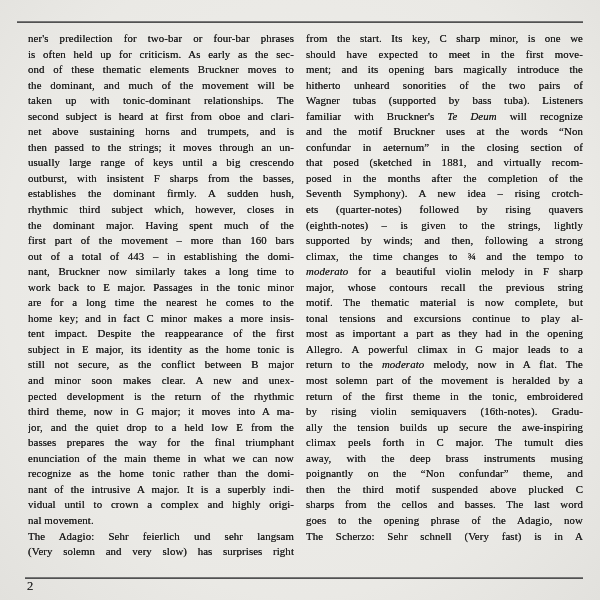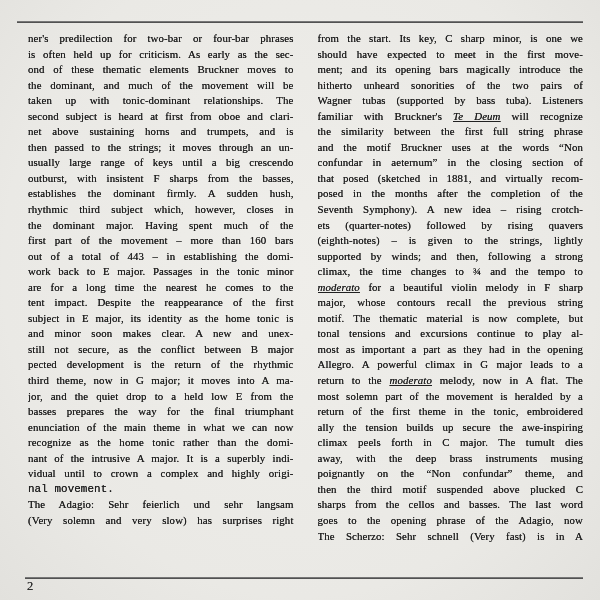--- a/index.html
+++ b/index.html
@@ -29,44 +29,42 @@
     left: 25px;
     width: 558px;
     top: 577px;
   }
   .columns {
     position: absolute;
     top: 31px;
     left: 28px;
     right: 17px;
     display: flex;
-    gap: 24px;
+    gap: 12px;
   }
   .col {
     flex: 1 1 0;
   }
   .col-left { max-width: 266px; }
   .tline {
     font-size: 10.85px;
     line-height: 15.55px;
     height: 15.55px;
     overflow: hidden;
     text-align: justify;
     text-align-last: justify;
     white-space: nowrap;
     letter-spacing: 0.1px;
     text-shadow: 0 0 0.35px #2a2a2a;
   }
   .tline.para-end {
     text-align-last: left;
-    font-family: Liberation Mono, monospace;
   }
   .tline i {
     font-style: italic;
-    text-decoration: underline;
   }
   .page-number {
     position: absolute;
     left: 27px;
     top: 579px;
     font-size: 12.5px;
     color: #2e2e2e;
     text-shadow: 0 0 0.35px #3a3a3a;
   }
 </style>
@@ -86,64 +84,66 @@
         <div class="tline">second subject is heard at first from oboe and clari-</div>
         <div class="tline">net above sustaining horns and trumpets, and is</div>
         <div class="tline">then passed to the strings; it moves through an un-</div>
         <div class="tline">usually large range of keys until a big crescendo</div>
         <div class="tline">outburst, with insistent F sharps from the basses,</div>
         <div class="tline">establishes the dominant firmly. A sudden hush,</div>
         <div class="tline">rhythmic third subject which, however, closes in</div>
         <div class="tline">the dominant major. Having spent much of the</div>
         <div class="tline">first part of the movement – more than 160 bars</div>
         <div class="tline">out of a total of 443 – in establishing the domi-</div>
+        <div class="tline">nant, Bruckner now similarly takes a long time to</div>
         <div class="tline">work back to E major. Passages in the tonic minor</div>
         <div class="tline">are for a long time the nearest he comes to the</div>
+        <div class="tline">home key; and in fact C minor makes a more insis-</div>
         <div class="tline">tent impact. Despite the reappearance of the first</div>
         <div class="tline">subject in E major, its identity as the home tonic is</div>
+        <div class="tline">still not secure, as the conflict between B major</div>
         <div class="tline">and minor soon makes clear. A new and unex-</div>
-        <div class="tline">still not secure, as the conflict between B major</div>
         <div class="tline">pected development is the return of the rhythmic</div>
         <div class="tline">third theme, now in G major; it moves into A ma-</div>
         <div class="tline">jor, and the quiet drop to a held low E from the</div>
         <div class="tline">basses prepares the way for the final triumphant</div>
         <div class="tline">enunciation of the main theme in what we can now</div>
         <div class="tline">recognize as the home tonic rather than the domi-</div>
         <div class="tline">nant of the intrusive A major. It is a superbly indi-</div>
         <div class="tline">vidual until to crown a complex and highly origi-</div>
         <div class="tline para-end">nal movement.</div>
         <div class="tline">The Adagio: Sehr feierlich und sehr langsam</div>
         <div class="tline">(Very solemn and very slow) has surprises right</div>
       </div>
     <div class="col col-right">
         <div class="tline">from the start. Its key, C sharp minor, is one we</div>
         <div class="tline">should have expected to meet in the first move-</div>
         <div class="tline">ment; and its opening bars magically introduce the</div>
         <div class="tline">hitherto unheard sonorities of the two pairs of</div>
         <div class="tline">Wagner tubas (supported by bass tuba). Listeners</div>
         <div class="tline">familiar with Bruckner's <i>Te Deum</i> will recognize</div>
-        <div class="tline">the similarity between the first full string phrase</div>
         <div class="tline">and the motif Bruckner uses at the words “Non</div>
         <div class="tline">confundar in aeternum” in the closing section of</div>
         <div class="tline">that posed (sketched in 1881, and virtually recom-</div>
         <div class="tline">posed in the months after the completion of the</div>
         <div class="tline">Seventh Symphony). A new idea – rising crotch-</div>
         <div class="tline">ets (quarter-notes) followed by rising quavers</div>
         <div class="tline">(eighth-notes) – is given to the strings, lightly</div>
         <div class="tline">supported by winds; and then, following a strong</div>
         <div class="tline">climax, the time changes to ¾ and the tempo to</div>
         <div class="tline"><i>moderato</i> for a beautiful violin melody in F sharp</div>
         <div class="tline">major, whose contours recall the previous string</div>
         <div class="tline">motif. The thematic material is now complete, but</div>
         <div class="tline">tonal tensions and excursions continue to play al-</div>
         <div class="tline">most as important a part as they had in the opening</div>
         <div class="tline">Allegro. A powerful climax in G major leads to a</div>
         <div class="tline">return to the <i>moderato</i> melody, now in A flat. The</div>
         <div class="tline">most solemn part of the movement is heralded by a</div>
         <div class="tline">return of the first theme in the tonic, embroidered</div>
+        <div class="tline">by rising violin semiquavers (16th-notes). Gradu-</div>
         <div class="tline">ally the tension builds up secure the awe-inspiring</div>
         <div class="tline">climax peels forth in C major. The tumult dies</div>
         <div class="tline">away, with the deep brass instruments musing</div>
         <div class="tline">poignantly on the “Non confundar” theme, and</div>
         <div class="tline">then the third motif suspended above plucked C</div>
         <div class="tline">sharps from the cellos and basses. The last word</div>
         <div class="tline">goes to the opening phrase of the Adagio, now</div>
         <div class="tline">The Scherzo: Sehr schnell (Very fast) is in A</div>
       </div>
   </div>

